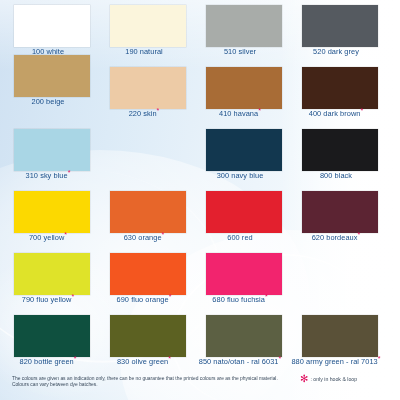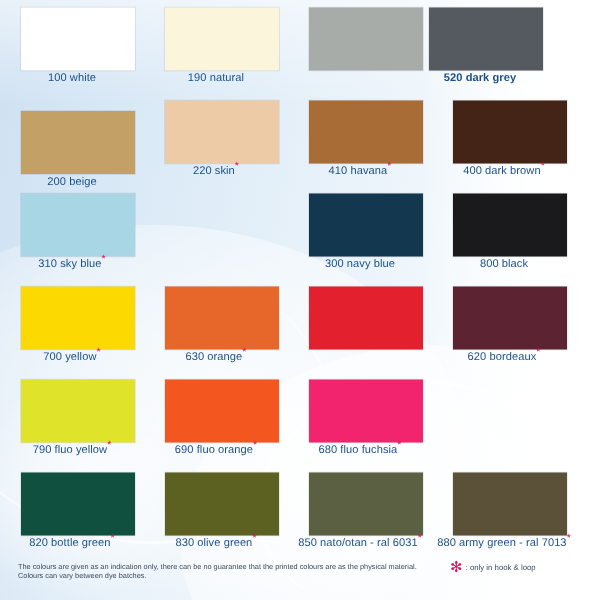--- a/index.html
+++ b/index.html
@@ -182,26 +182,27 @@
       <div class="swatch-cell" style="left: 0px; top: 0px;">
         <div class="swatch-chip" style="background: rgb(255, 255, 255);"></div>
         <div class="swatch-label">100 white</div>
       </div>
       <div class="swatch-cell" style="left: 96px; top: 0px;">
         <div class="swatch-chip" style="background: rgb(251, 245, 220);"></div>
         <div class="swatch-label">190 natural</div>
       </div>
       <div class="swatch-cell" style="left: 192px; top: 0px;">
         <div class="swatch-chip" style="background: rgb(168, 172, 169);"></div>
-      </div>
-      <div class="swatch-cell" style="left: 272px; top: 0px; font-weight: bold;">
+        <div class="swatch-label">510 silver</div>
+      </div>
+      <div class="swatch-cell" style="left: 288px; top: 0px;">
         <div class="swatch-chip" style="background: rgb(85, 90, 96);"></div>
         <div class="swatch-label">520 dark grey</div>
       </div>
-      <div class="swatch-cell" style="left: 0px; top: 69px; padding-left: 44px;">
+      <div class="swatch-cell" style="left: 0px; top: 50px; padding-left: 44px;">
         <div class="swatch-chip" style="background: rgb(195, 160, 102);"></div>
         <div class="swatch-label">200 beige</div>
       </div>
       <div class="swatch-cell" style="left: 96px; top: 62px;">
         <div class="swatch-chip" style="background: rgb(237, 203, 166);"></div>
         <div class="swatch-label">220 skin<span class="star">*</span></div>
       </div>
       <div class="swatch-cell" style="left: 192px; top: 62px;">
         <div class="swatch-chip" style="background: rgb(168, 108, 54);"></div>
         <div class="swatch-label">410 havana<span class="star">*</span></div>
@@ -225,20 +226,21 @@
       <div class="swatch-cell" style="left: 0px; top: 186px;">
         <div class="swatch-chip" style="background: rgb(252, 217, 0);"></div>
         <div class="swatch-label">700 yellow<span class="star">*</span></div>
       </div>
       <div class="swatch-cell" style="left: 96px; top: 186px;">
         <div class="swatch-chip" style="background: rgb(231, 102, 42);"></div>
         <div class="swatch-label">630 orange<span class="star">*</span></div>
       </div>
       <div class="swatch-cell" style="left: 192px; top: 186px;">
         <div class="swatch-chip" style="background: rgb(227, 32, 46);"></div>
+        <div class="swatch-label">600 red</div>
       </div>
       <div class="swatch-cell" style="left: 288px; top: 186px;">
         <div class="swatch-chip" style="background: rgb(92, 36, 51);"></div>
         <div class="swatch-label">620 bordeaux<span class="star">*</span></div>
       </div>
       <div class="swatch-cell" style="left: 0px; top: 248px;">
         <div class="swatch-chip" style="background: rgb(223, 227, 41);"></div>
         <div class="swatch-label">790 fluo yellow<span class="star">*</span></div>
       </div>
       <div class="swatch-cell" style="left: 96px; top: 248px;">

